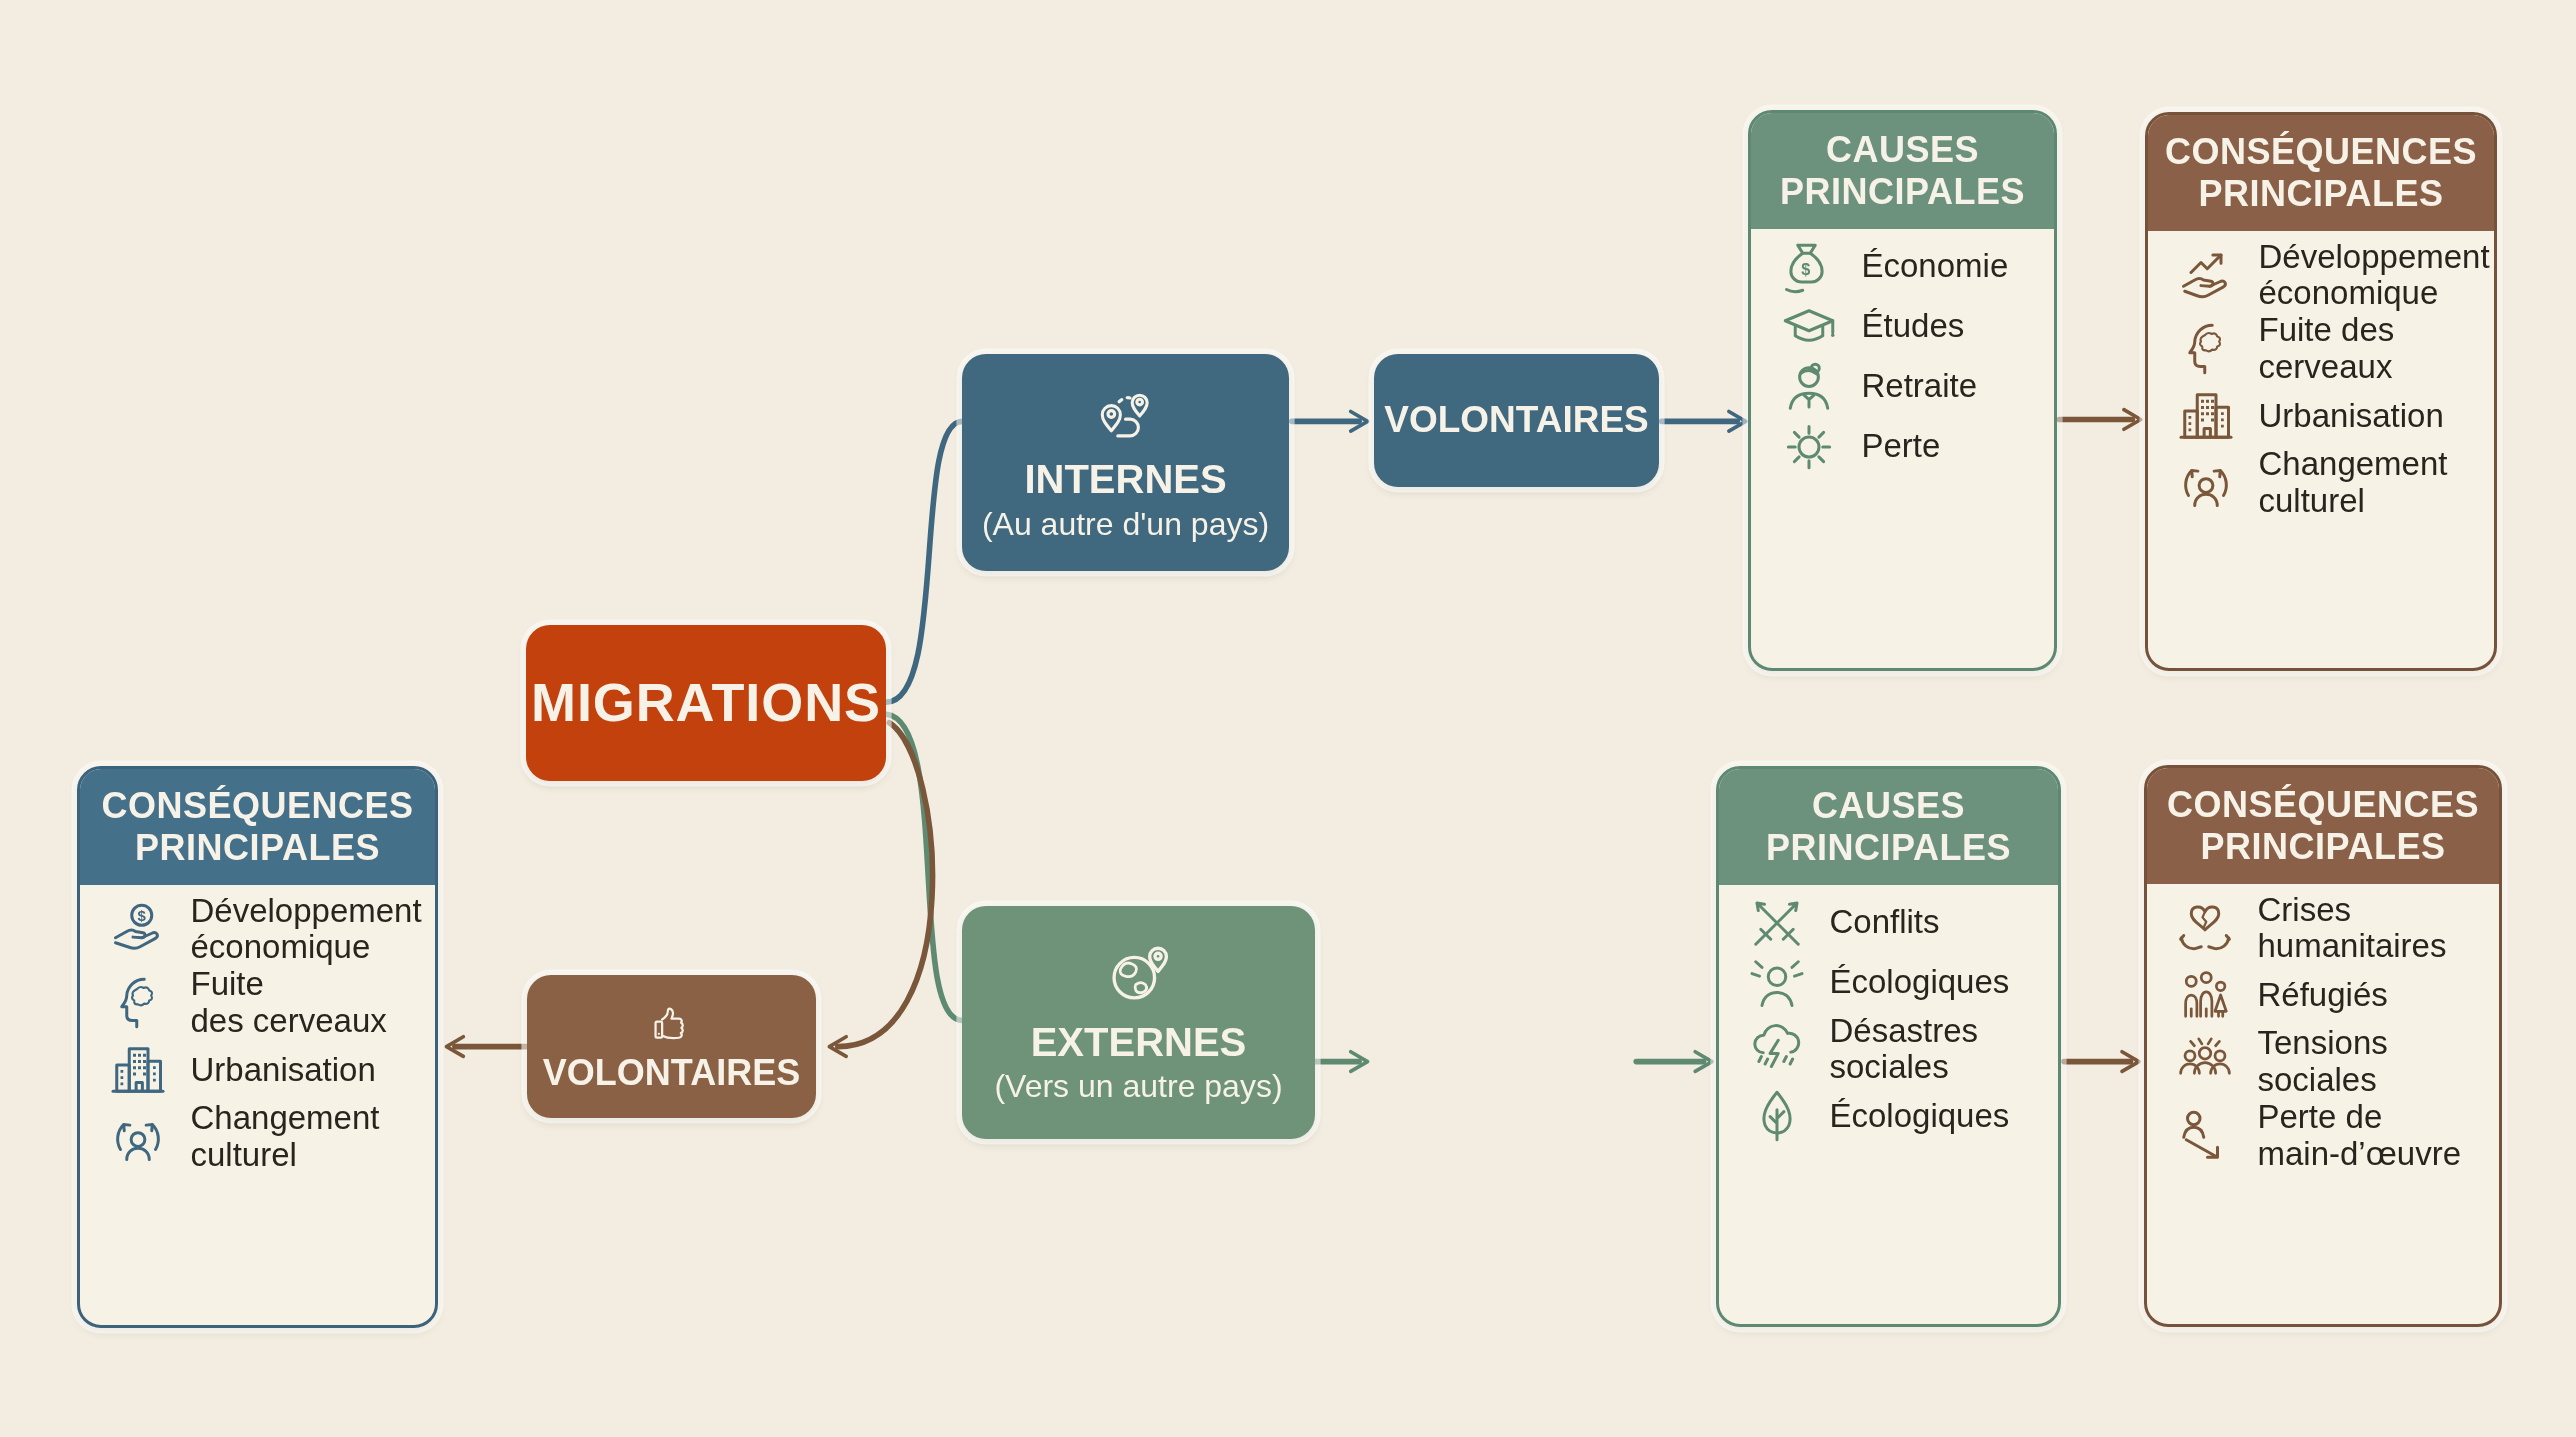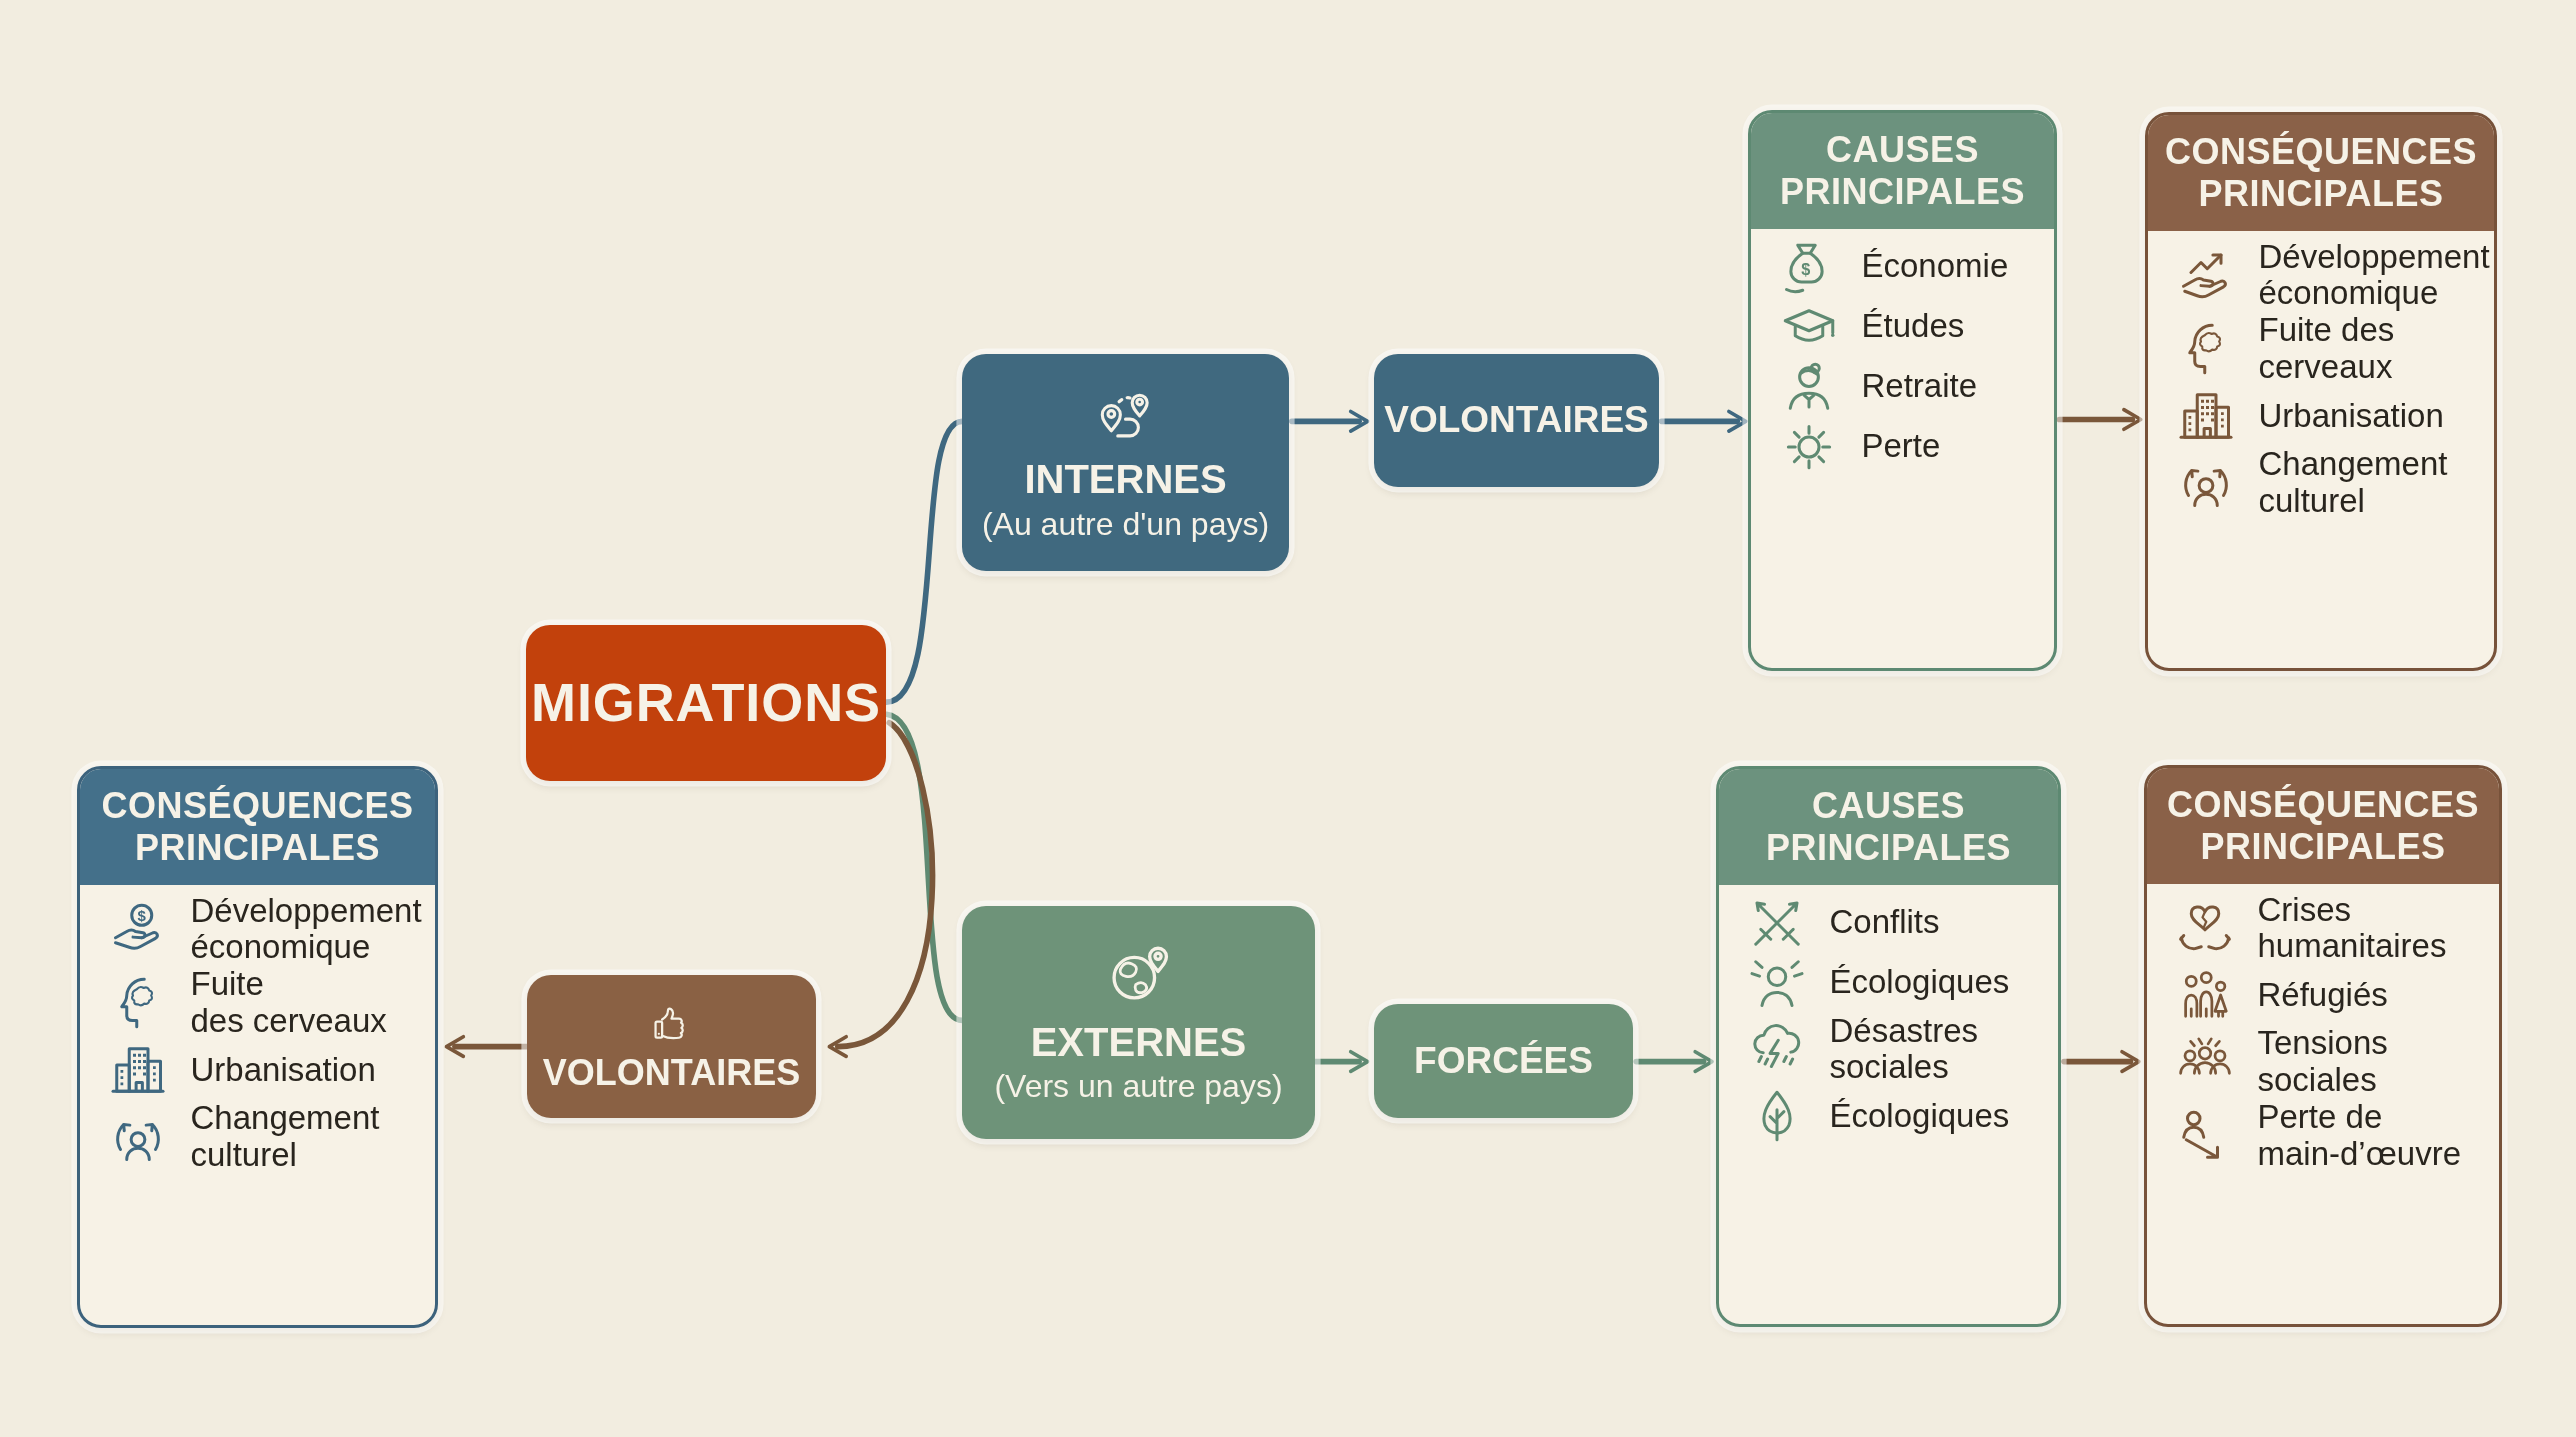--- a/index.html
+++ b/index.html
@@ -292,23 +292,20 @@
   <div class="node" id="externes">
     <div class="node-icon">
       <svg viewBox="0 0 86 72" width="81" height="67">
           <use href="#i-globe-pin"></use>
         </svg>
     </div>
     <div class="node-title">EXTERNES</div>
     <div class="node-sub">(Vers un autre pays)</div>
   </div>
 
-  <div class="node" id="forcees">
-    <div class="node-title">FORCÉES</div>
-  </div>
 
   <div class="node" id="vol-brown">
     <div class="node-icon">
       <svg viewBox="0 0 52 48" width="49" height="45">
           <use href="#i-thumbs-up"></use>
         </svg>
     </div>
     <div class="node-title">VOLONTAIRES</div>
   </div>
 

